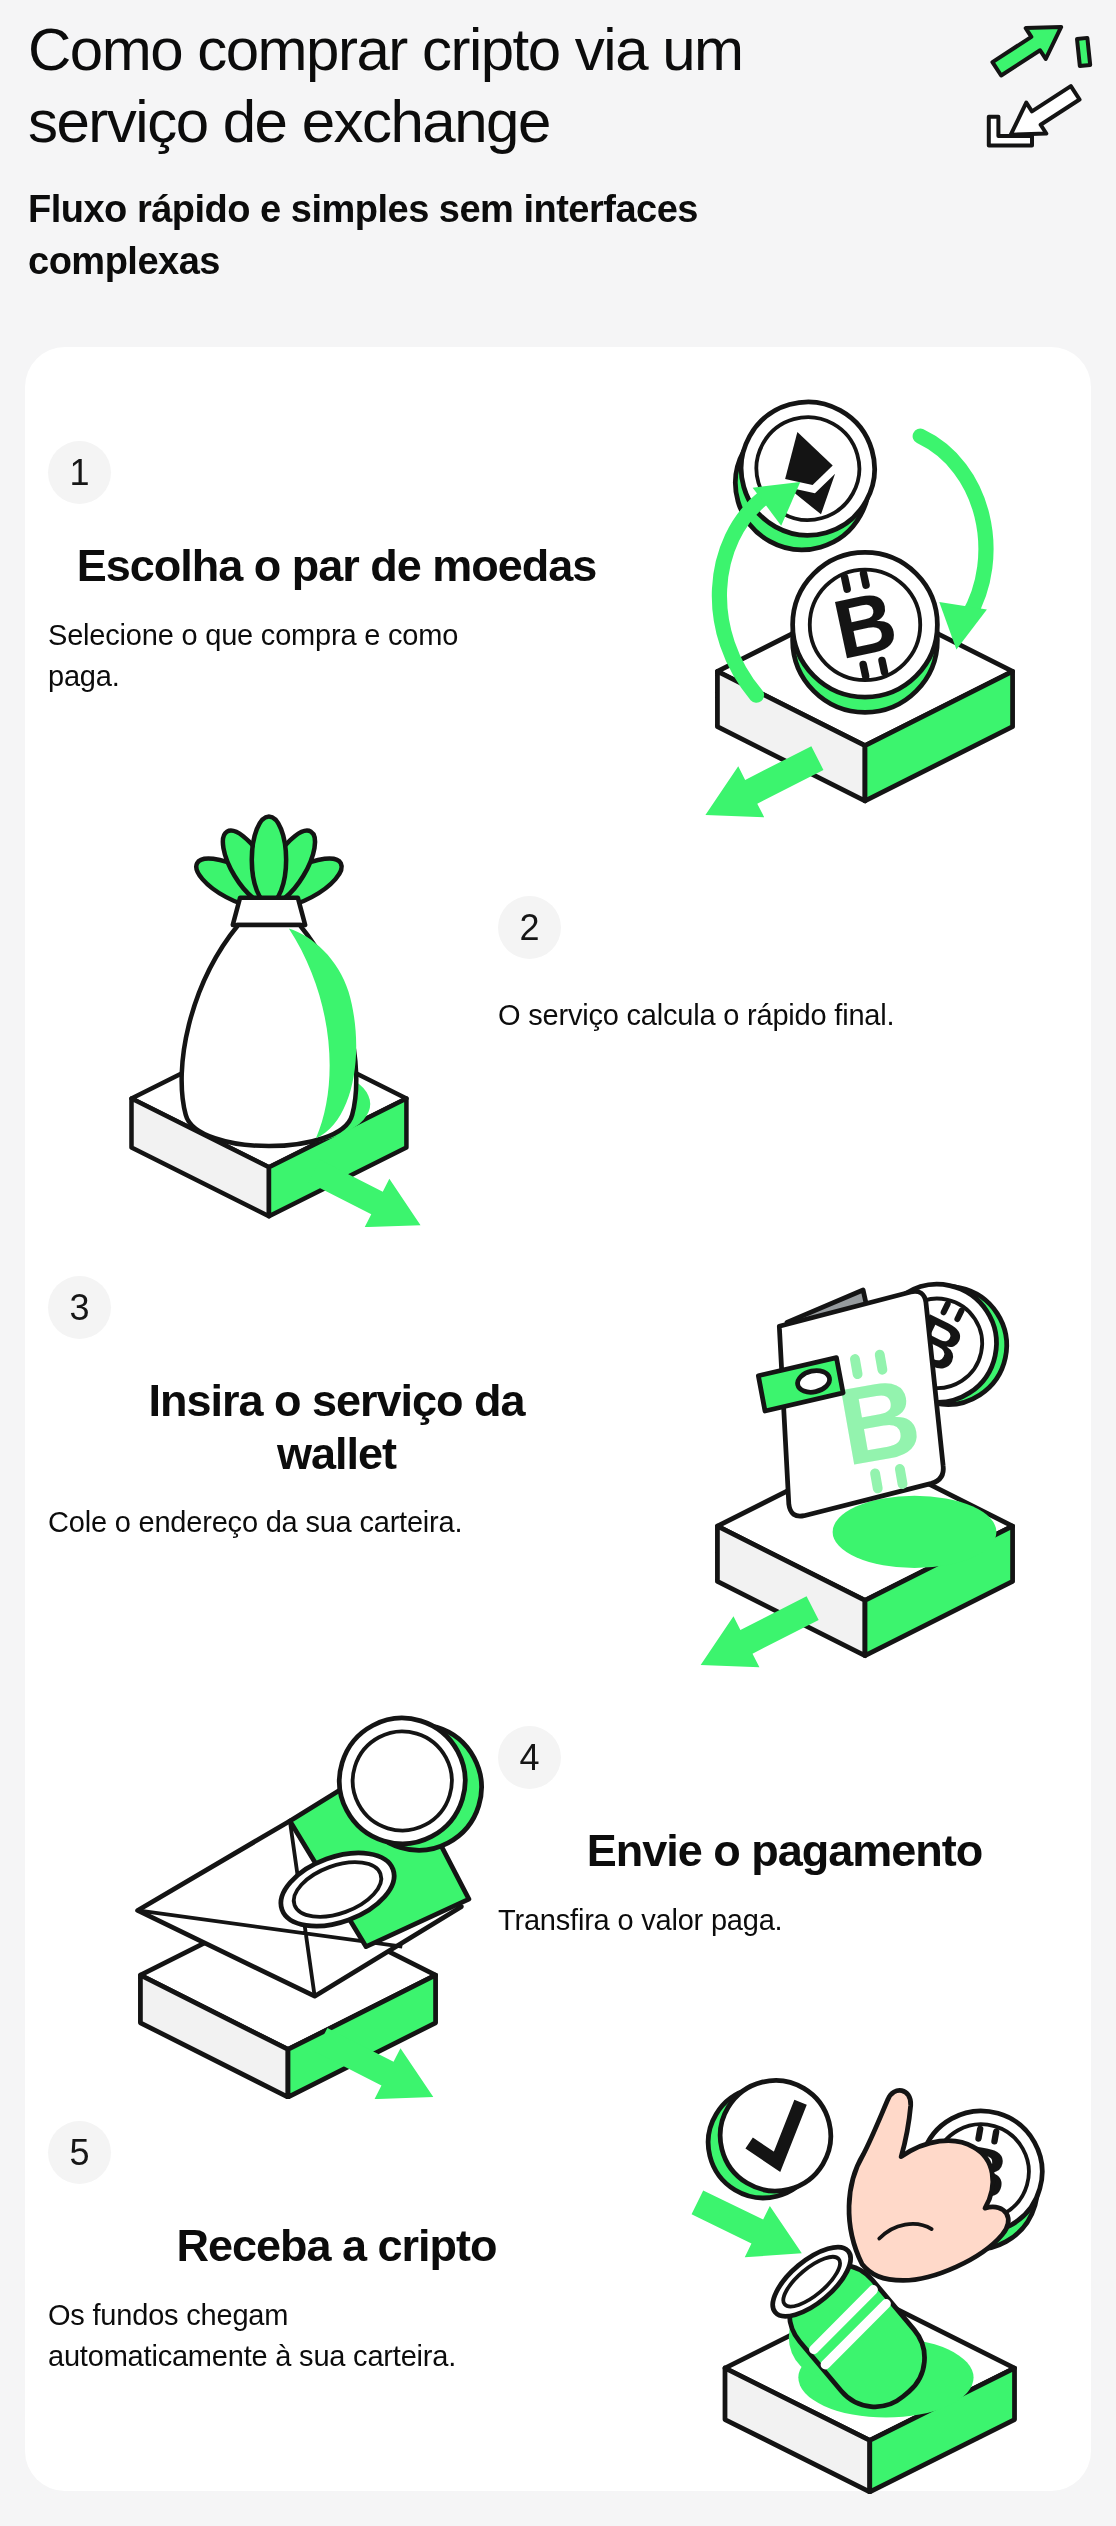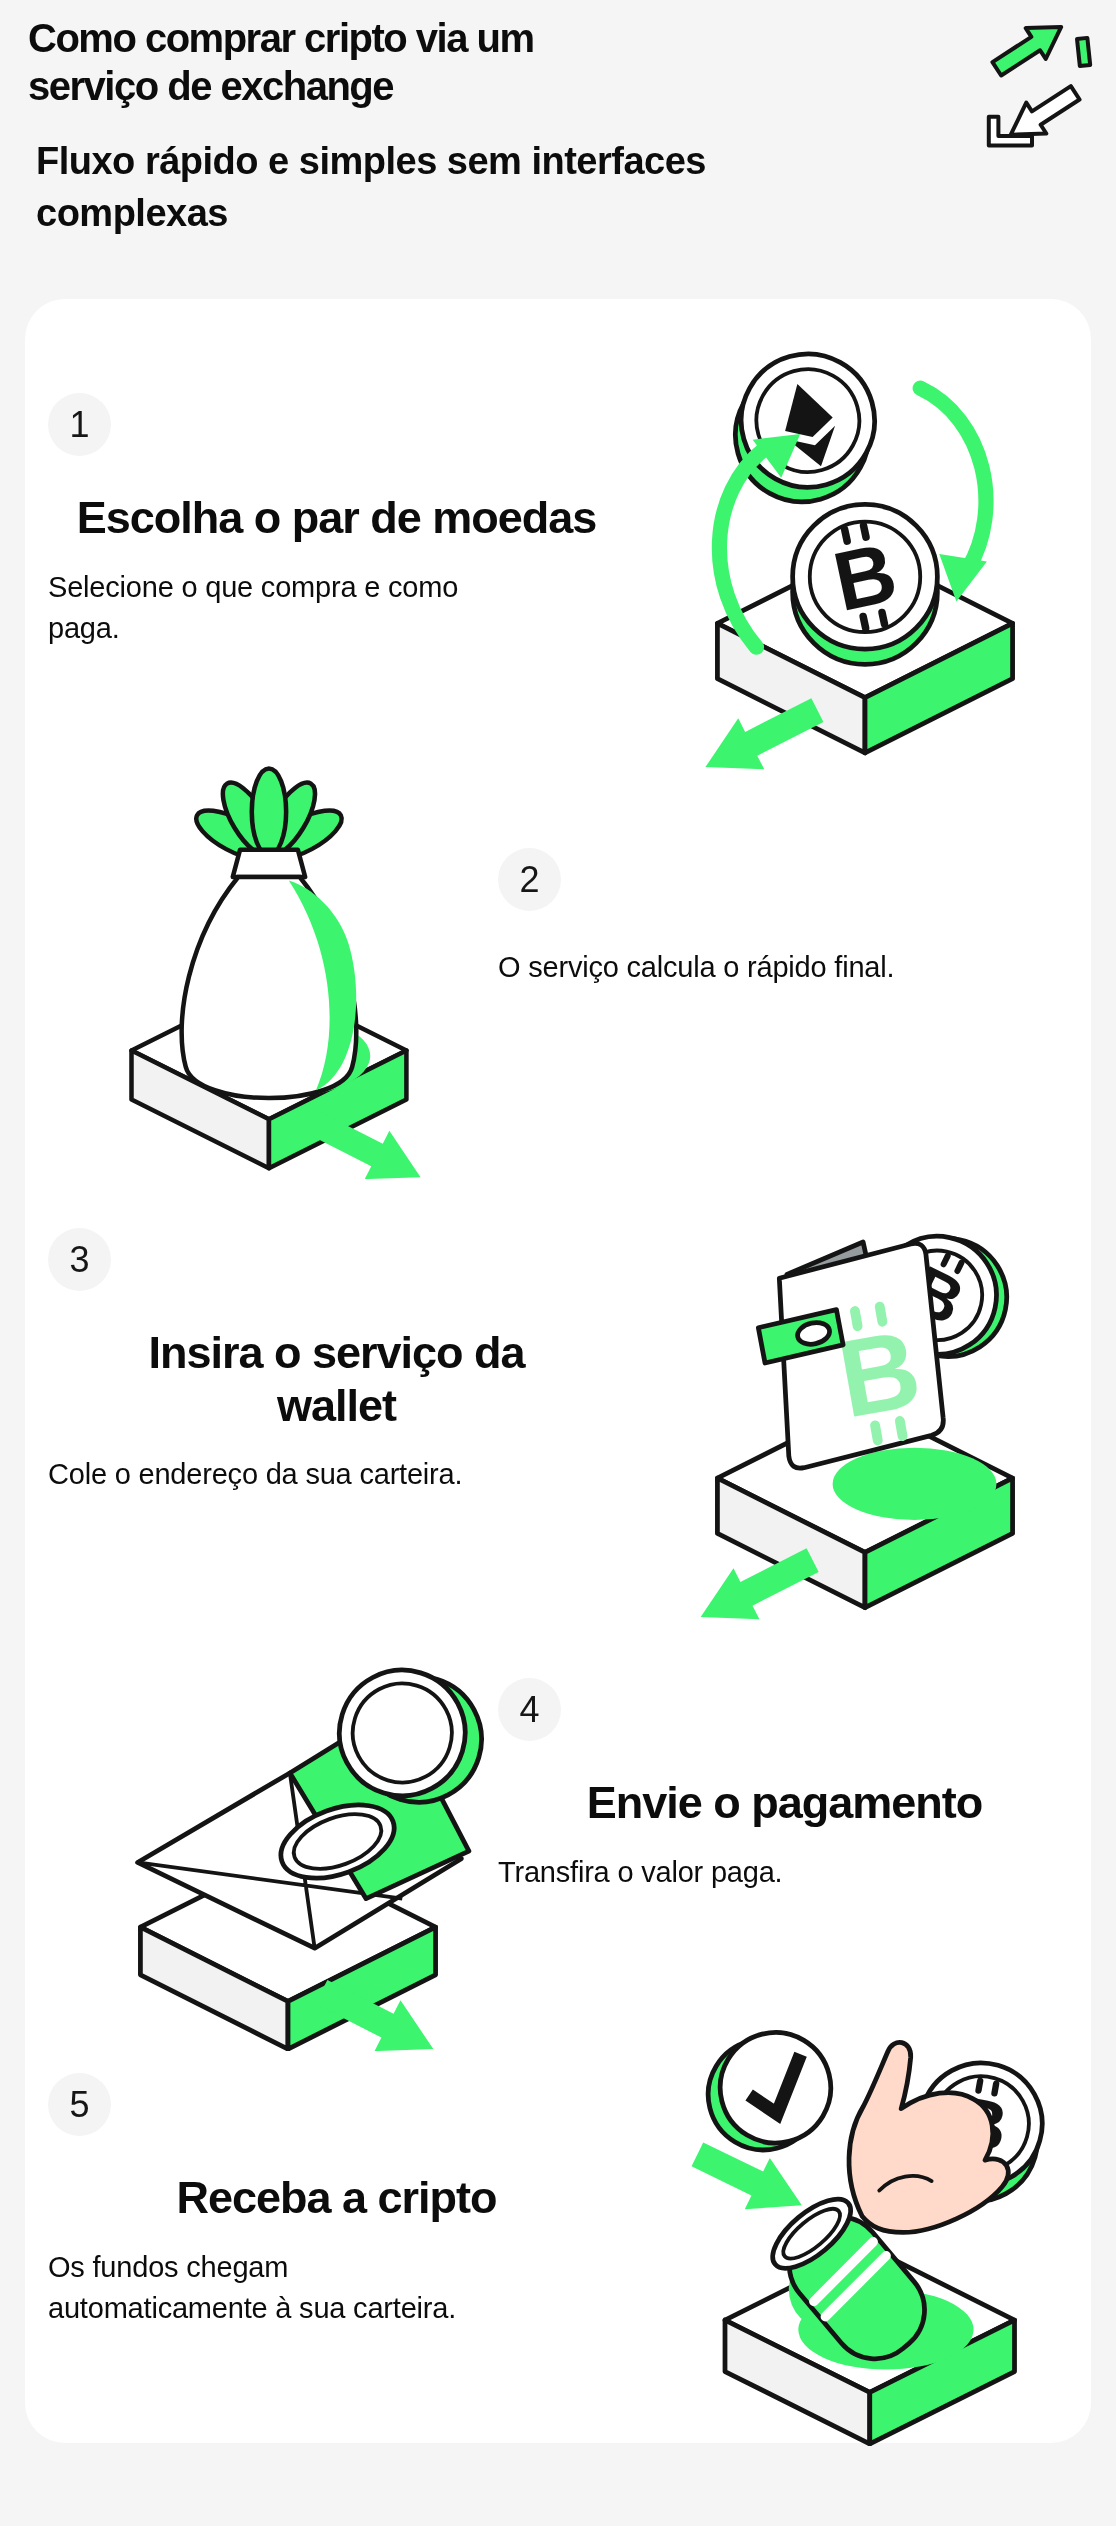--- a/index.html
+++ b/index.html
@@ -6,26 +6,26 @@
   body{
     width:1116px;height:2526px;
     background:#f5f5f6;
     font-family:"Liberation Sans","DejaVu Sans",sans-serif;
     color:#0c0c0c;
     -webkit-font-smoothing:antialiased;
   }
   .page{width:1116px;height:2526px;overflow:hidden;position:relative;}
   header{position:relative;padding:14px 28px 0;}
   .title{
-    margin:0;font-size:40px;line-height:1.2;font-weight:700;
+    margin:0;font-size:60px;line-height:1.2;font-weight:400;
     letter-spacing:-1.5px;white-space:pre-line;max-width:930px;
   }
   .exchange-icon{position:absolute;top:16px;right:20px;width:120px;height:132px;}
   .subtitle{
-    margin:26px 8px 0;font-size:38px;line-height:1.36;font-weight:700;
+    margin:26px 0 0;font-size:38px;line-height:1.36;font-weight:700;
     letter-spacing:-0.5px;white-space:pre-line;
   }
   .card{
     margin:60px auto 0;width:1066px;box-sizing:border-box;
     background:#ffffff;border-radius:40px;
     padding:34px 20px 30px 23px;
   }
   .step{display:flex;align-items:flex-start;}
   .step-1{height:430px;}
   .step-2{height:390px;}

